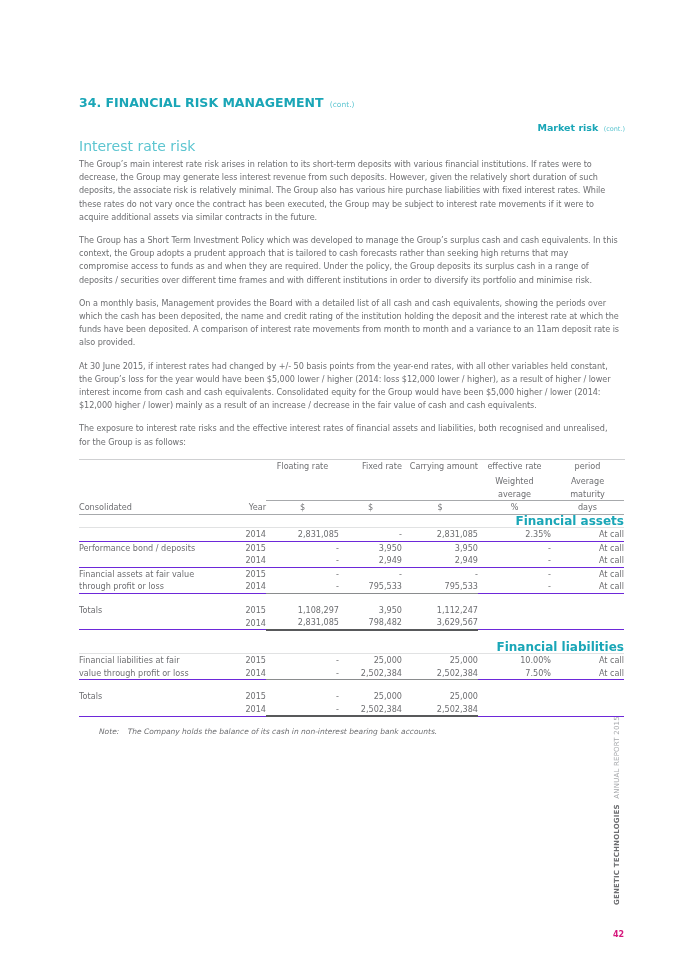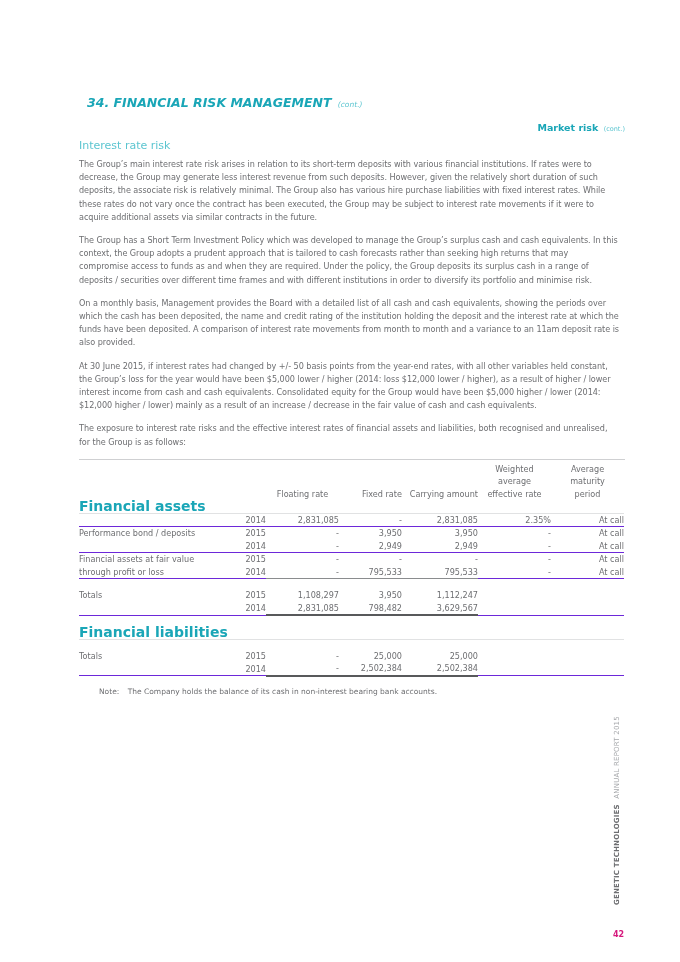--- a/index.html
+++ b/index.html
@@ -4,26 +4,26 @@
   <style>
     html, body { margin: 0; padding: 0; background: #ffffff; }
     body {
       width: 680px; height: 962px; position: relative; overflow: hidden;
       font-family: "DejaVu Sans", "Liberation Sans", sans-serif;
       color: #6d6e71;
     }
     .page { position: absolute; left: 79px; top: 95px; width: 546px; }
     .h1 {
       font-size: 12.5px; font-weight: bold; color: #1aa6b7; letter-spacing: 0px;
-      margin: 0 0 8px 8px; line-height: 16px; font-style: italic;
+      margin: 0 0 8px 0; line-height: 16px;
     }
     .cont { font-size: 7.5px; font-weight: normal; color: #5cc5d0; margin-left: 2px; }
     .h2 { font-size: 9.5px; font-weight: bold; color: #1aa6b7; margin: 0 0 4px 0; line-height: 14px; text-align: right; }
     .h2 .cont { font-size: 6.5px; }
-    .h3 { font-size: 11px; color: #5cc5d0; margin: 0 0 6px 0; line-height: 12px; }
+    .h3 { font-size: 14px; color: #5cc5d0; margin: 0 0 6px 0; line-height: 12px; }
     p.body {
       font-size: 8.1px; line-height: 13.2px; margin: 0 5px 10px 0; color: #6d6e71;
       letter-spacing: -0.05px;
     }
     .rule-top { border-top: 1px solid #cfd0d2; height: 0; margin-top: 8px; }
     table.fin {
       width: 545px; border-collapse: collapse; font-size: 8.1px; color: #6d6e71;
       margin-top: 0px;
     }
     table.fin td { padding: 0; line-height: 12.5px; vertical-align: bottom; }
@@ -33,27 +33,27 @@
     .c-fixed { width: 63px; text-align: right; }
     .c-carry { width: 76px; text-align: right; }
     .c-wav { width: 73px; text-align: right; padding-right: 0; }
     .c-mat { width: 73px; text-align: right; }
     .hdr td { vertical-align: bottom; }
     .hdr .c-wav, .hdr .c-mat { text-align: center; }
     .hdr2 td { border-top: 1px solid #a7a9ac; padding-top: 1px; padding-bottom: 1px; }
     .hdr2 .c-label, .hdr2 .c-year { border-top: none; }
     .units td { border-bottom: 1px solid #a7a9ac; }
     .unitc { text-align: center !important; }
-    .sect td { color: #1aa6b7; font-weight: bold; font-size: 14px; line-height: 14px; border-bottom: 1px solid #e1e2e3; }
+    .sect td { color: #1aa6b7; font-weight: bold; font-size: 12px; line-height: 14px; border-bottom: 1px solid #e1e2e3; text-align: right; }
     .row-a td { padding-top: 2px; }
     .row-end td { border-bottom: 1px solid #6d28d9; padding-bottom: 2px; }
     .sub-end .c-fixed, .sub-end .c-float, .sub-end .c-carry { border-bottom: 1px solid #8a8c8e; }
     .tot-end .c-float, .tot-end .c-fixed, .tot-end .c-carry { border-bottom: 2px solid #58595b; }
     .spacer td { height: 10px; }
-    .note { font-size: 7.5px; color: #6d6e71; margin-top: 10px; padding-left: 20px; }
+    .note { font-size: 7.5px; font-style: italic; color: #6d6e71; margin-top: 10px; padding-left: 20px; }
     .note .lbl { margin-right: 6px; }
     .side {
       position: absolute; left: 613px; top: 905px; transform-origin: 0 0;
       transform: rotate(-90deg); white-space: nowrap; font-size: 7px; letter-spacing: 0.2px;
     }
     .side .co { font-weight: bold; color: #6d6e71; }
     .side .rep { color: #a7a9ac; margin-left: 3px; }
     .pageno { position: absolute; left: 613px; top: 930px; font-size: 8px; font-weight: bold; color: #d6197d; }
   </style>
 </head>
@@ -74,42 +74,51 @@
   <p class="body">The Group has a Short Term Investment Policy which was developed to manage the Group’s surplus cash and cash equivalents. In this context, the Group adopts a prudent approach that is tailored to cash forecasts rather than seeking high returns that may compromise access to funds as and when they are required. Under the policy, the Group deposits its surplus cash in a range of deposits / securities over different time frames and with different institutions in order to diversify its portfolio and minimise risk.</p>
   <p class="body">On a monthly basis, Management provides the Board with a detailed list of all cash and cash equivalents, showing the periods over which the cash has been deposited, the name and credit rating of the institution holding the deposit and the interest rate at which the funds have been deposited. A comparison of interest rate movements from month to month and a variance to an 11am deposit rate is also provided.</p>
   <p class="body">At 30 June 2015, if interest rates had changed by +/- 50 basis points from the year-end rates, with all other variables held constant, the Group’s loss for the year would have been $5,000 lower / higher (2014: loss $12,000 lower / higher), as a result of higher / lower interest income from cash and cash equivalents. Consolidated equity for the Group would have been $5,000 higher / lower (2014: $12,000 higher / lower) mainly as a result of an increase / decrease in the fair value of cash and cash equivalents.</p>
   <p class="body">The exposure to interest rate risks and the effective interest rates of financial assets and liabilities, both recognised and unrealised, for the Group is as follows:</p>
 
   <div class="rule-top"></div>
 
   <table class="fin">
     <tbody>
         <tr class="hdr">
+      <td class="c-label"></td>
+          <td class="c-year"></td>
+      <td class="c-float" style="text-align:center">Floating rate</td>
+      <td class="c-fixed" style="text-align:right">Fixed rate</td>
+      <td class="c-carry" style="text-align:right">Carrying amount</td>
+      <td class="c-wav" style="text-align:center">effective rate</td>
+      <td class="c-mat" style="text-align:center">period</td>
+    </tr>
+    <tr class="hdr">
       <td class="c-label"></td>
           <td class="c-year"></td>
           <td class="c-float"></td>
           <td class="c-fixed"></td>
           <td class="c-carry"></td>
       <td class="c-wav" style="padding-top:3px">
         <div>Weighted</div>
         <div>average</div>
       </td>
       <td class="c-mat" style="padding-top:3px">
         <div>Average</div>
         <div>maturity</div>
       </td>
     </tr>
-    <tr class="hdr">
-      <td class="c-label"></td>
-          <td class="c-year"></td>
-      <td class="c-float" style="text-align:center">Floating rate</td>
-      <td class="c-fixed" style="text-align:right">Fixed rate</td>
-      <td class="c-carry" style="text-align:right">Carrying amount</td>
-      <td class="c-wav" style="text-align:center">effective rate</td>
-      <td class="c-mat" style="text-align:center">period</td>
+    <tr class="hdr2 units">
+      <td class="c-label">Consolidated</td>
+      <td class="c-year">Year</td>
+      <td class="c-float unitc">$</td>
+      <td class="c-fixed unitc">$</td>
+      <td class="c-carry unitc">$</td>
+      <td class="c-wav unitc">%</td>
+      <td class="c-mat unitc">days</td>
     </tr>
 
     <tr class="sect">
       <td colspan="7">Financial assets</td>
     </tr>
 
     <tr class="row-end">
       <td class="c-label"></td>
       <td class="c-year">2014</td>
       <td class="c-float">2,831,085</td>
@@ -181,20 +190,38 @@
     </tr>
 
     <tr class="spacer">
           <td colspan="7"></td>
         </tr>
 
     <tr class="sect">
       <td colspan="7">Financial liabilities</td>
     </tr>
 
+    <tr class="row-a">
+      <td class="c-label">Financial liabilities at fair</td>
+      <td class="c-year">2015</td>
+      <td class="c-float">-</td>
+      <td class="c-fixed">25,000</td>
+      <td class="c-carry">25,000</td>
+      <td class="c-wav">10.00%</td>
+      <td class="c-mat">At call</td>
+    </tr>
+    <tr class="row-end sub-end">
+      <td class="c-label">value through profit or loss</td>
+      <td class="c-year">2014</td>
+      <td class="c-float">-</td>
+      <td class="c-fixed">2,502,384</td>
+      <td class="c-carry">2,502,384</td>
+      <td class="c-wav">7.50%</td>
+      <td class="c-mat">At call</td>
+    </tr>
 
     <tr class="spacer">
           <td colspan="7"></td>
         </tr>
 
     <tr>
       <td class="c-label">Totals</td>
       <td class="c-year">2015</td>
       <td class="c-float">-</td>
       <td class="c-fixed">25,000</td>

